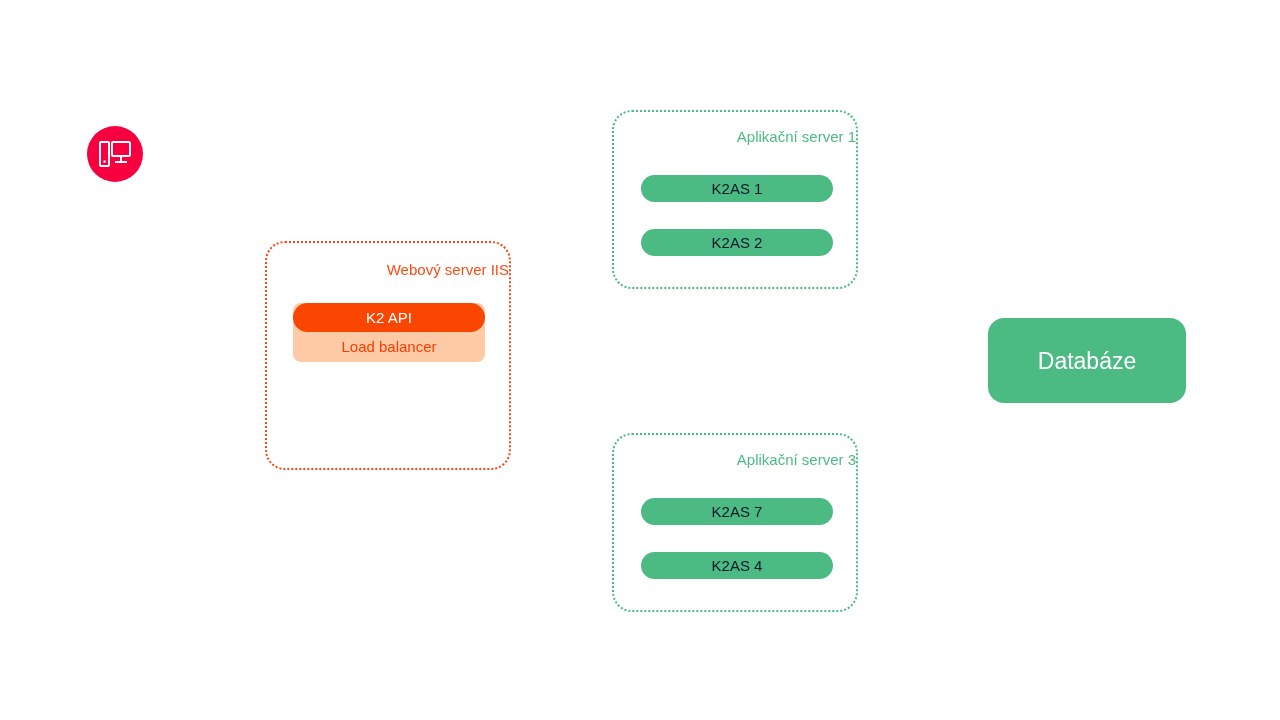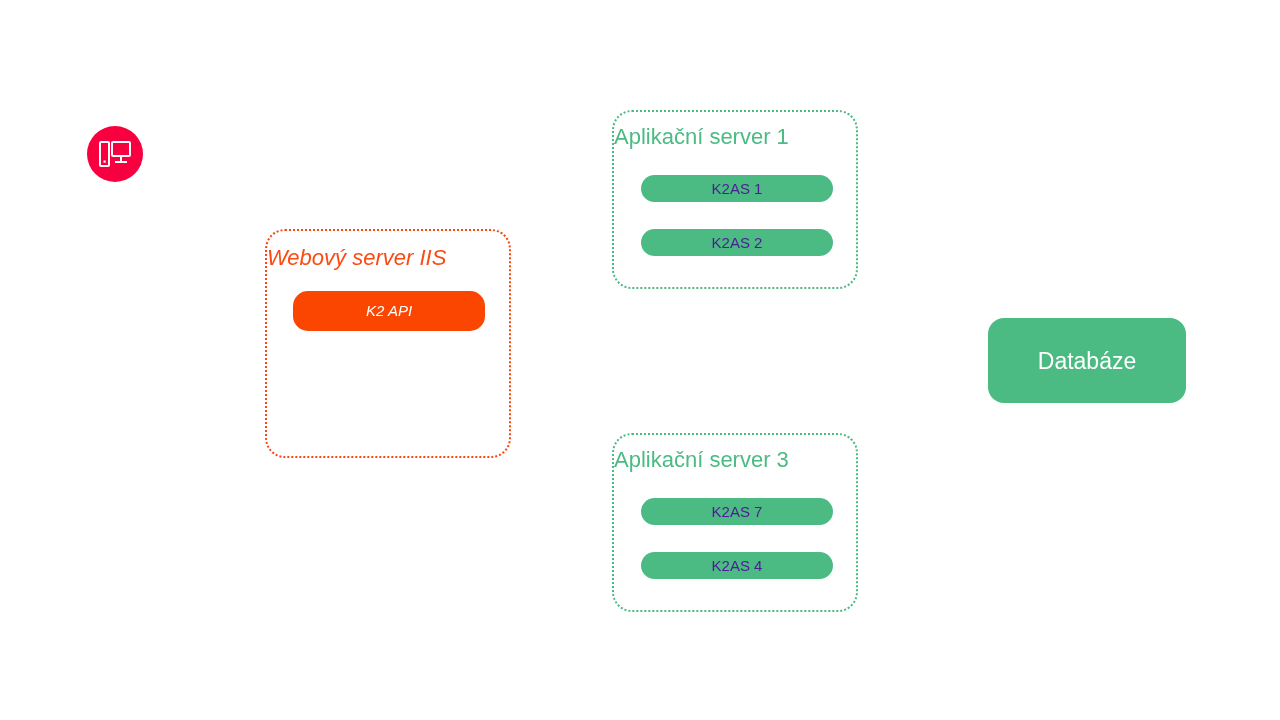--- a/index.html
+++ b/index.html
@@ -44,34 +44,33 @@
     box-sizing: border-box;
     background: #ffffff;
     border-style: dotted;
     border-width: 2px;
     border-radius: 20px;
   }
   .group-title {
     position: absolute;
     left: 0;
     right: 0;
-    text-align: left;
-    font-size: 22px;
+    text-align: right;
+    font-size: 15px;
     line-height: 26px;
     white-space: nowrap;
   }
 
   
   .web-box {
     left: 265px;
-    top: 229px;
+    top: 241px;
     width: 246px;
     height: 229px;
     border-color: #fa4616;
-    font-style: italic;
   }
   .web-box .group-title {
     top: 14px;
     color: #fb4b14;
   }
 
   
   .app-box {
     border-color: #4cba83;
     width: 246px;
@@ -109,21 +108,21 @@
     font-size: 15px;
     line-height: 20px;
     color: #fb3c00;
     white-space: nowrap;
   }
   .api-pill {
     position: absolute;
     left: 26px;
     top: 60px;
     width: 192px;
-    height: 40px;
+    height: 29px;
     background: #fa4600;
     border-radius: 15px;
     display: flex;
     align-items: center;
     justify-content: center;
     color: #ffffff;
     font-size: 15px;
     line-height: 18px;
     white-space: nowrap;
   }
@@ -132,21 +131,21 @@
   .svc-pill {
     position: absolute;
     left: 27px;
     width: 192px;
     height: 27px;
     background: #4cba83;
     border-radius: 14px;
     display: flex;
     align-items: center;
     justify-content: center;
-    color: #4c1d95;
+    color: #0f172a;
     font-size: 15px;
     line-height: 18px;
     white-space: nowrap;
   }
   .svc-pill-a { top: 63px; }
   .svc-pill-b { top: 117px; }
 
   
   .db-box {
     position: absolute;
@@ -178,20 +177,23 @@
         <rect x="13" y="1" width="18" height="14" rx="1" fill="none" stroke="#ffffff" stroke-width="2"></rect>
         <rect x="21" y="15" width="2" height="5" fill="#ffffff"></rect>
         <rect x="16" y="20" width="12" height="2" fill="#ffffff"></rect>
       </svg>
     </span>
   </div>
 
   <div class="group-box web-box">
     <div class="group-title">Webový server IIS</div>
 
+    <div class="lb-panel">
+      <div class="lb-label">Load balancer</div>
+    </div>
 
     <div class="api-pill">K2 API</div>
   </div>
 
   <div class="group-box app-box app-box-1">
     <div class="group-title">Aplikační server 1</div>
     <div class="svc-pill svc-pill-a">K2AS 1</div>
     <div class="svc-pill svc-pill-b">K2AS 2</div>
   </div>
 

